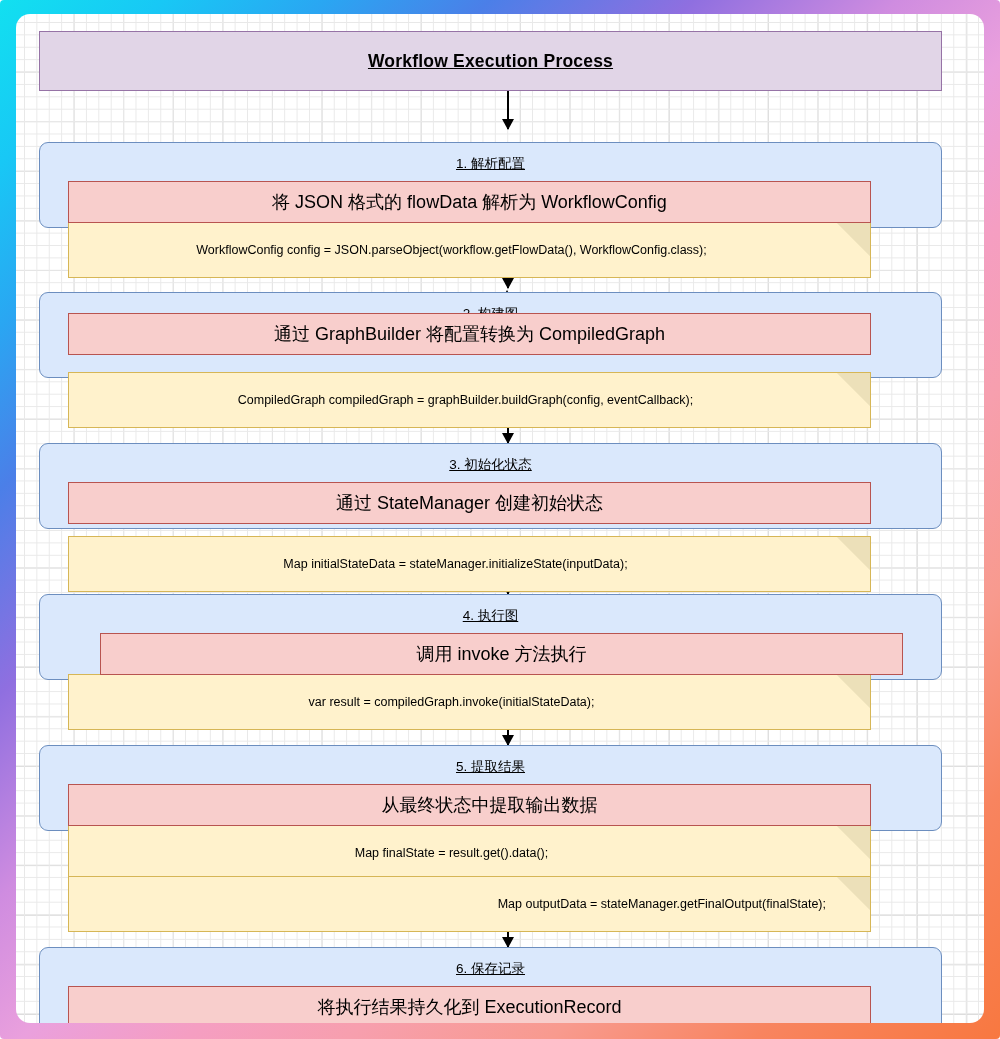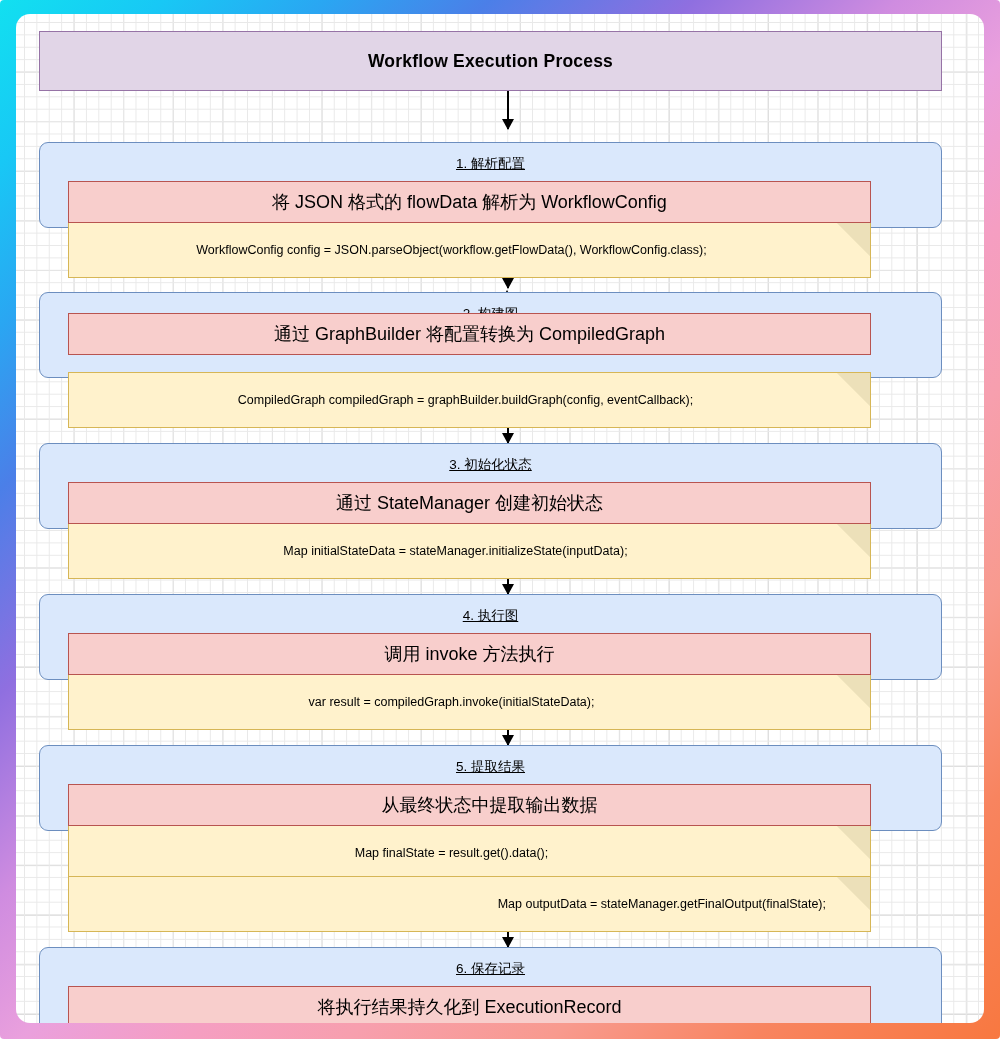--- a/index.html
+++ b/index.html
@@ -77,20 +77,21 @@
     background: #e1d5e7;
     border: 1.5px solid #9673a6;
     box-sizing: border-box;
     display: flex;
     align-items: center;
     justify-content: center;
     color: #000000;
     font-size: 17.5px;
     font-weight: bold;
     letter-spacing: 0.2px;
+    text-decoration: underline;
   }
 
   
   .connector {
     position: absolute;
     left: 491px;
     width: 2px;
     background: #000000;
   }
   .connector .head {
@@ -240,34 +241,34 @@
       </div>
 
       <div class="connector" style="top:398px; height:31px;">
         <span class="head"></span>
       </div>
 
       <div class="stage" style="top:429px; height:86px;">
         <div class="stage-label">3. 初始化状态</div>
       </div>
       <div class="desc-box" style="top:468px;">通过 StateManager 创建初始状态</div>
-      <div class="code-note" style="top:509px;padding-left:8px;">
+      <div class="code-note" style="top:522px;padding-left:8px;">
         <span class="note-text">Map initialStateData = stateManager.initializeState(inputData);</span>
         <span class="fold"></span>
         <span class="fold-edge"></span>
       </div>
 
       <div class="connector" style="top:549px; height:31px;">
         <span class="head"></span>
       </div>
 
       <div class="stage" style="top:580px; height:86px;">
         <div class="stage-label">4. 执行图</div>
       </div>
-      <div class="desc-box" style="top:619px;">调用 invoke 方法执行</div>
+      <div class="desc-box" style="top:619px;margin-left:32px;">调用 invoke 方法执行</div>
       <div class="code-note" style="top:660px;">
         <span class="note-text">var result = compiledGraph.invoke(initialStateData);</span>
         <span class="fold"></span>
         <span class="fold-edge"></span>
       </div>
 
       <div class="connector" style="top:700px; height:31px;">
         <span class="head"></span>
       </div>
 

